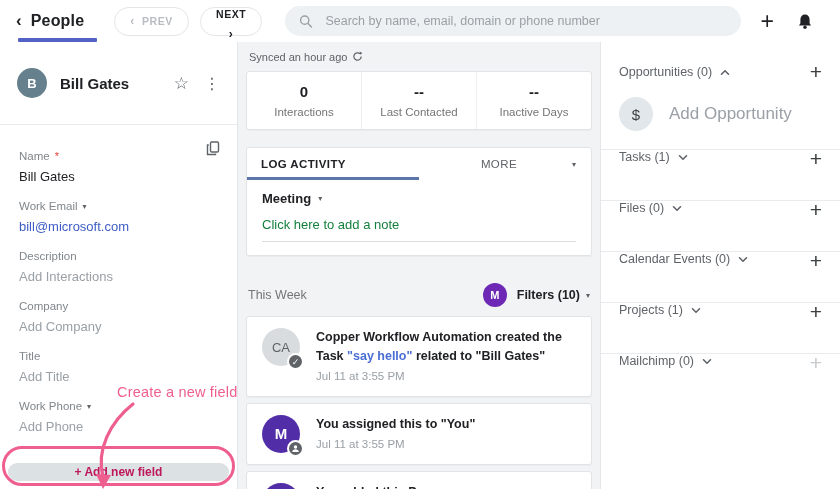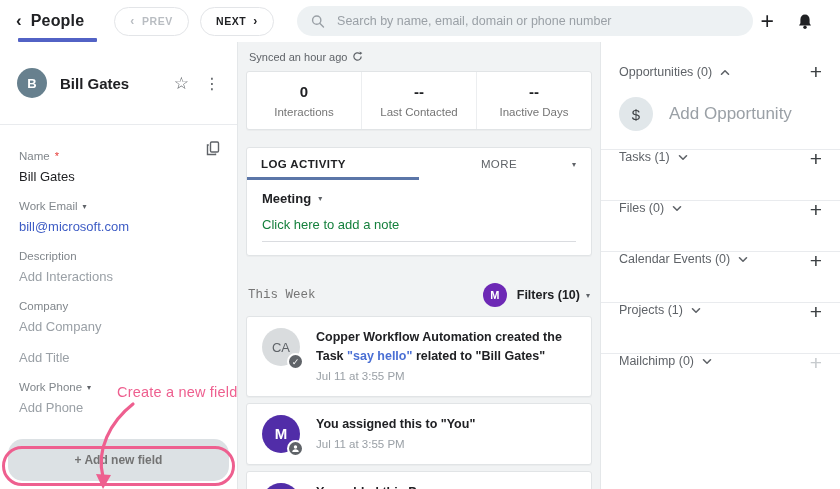--- a/index.html
+++ b/index.html
@@ -7,21 +7,21 @@
     font-family:"Liberation Sans","DejaVu Sans",sans-serif; color:#202124; }
   .page { width:840px; height:489px; position:relative; display:flex; flex-direction:column; }
 
   
   .topbar { height:42px; flex:none; background:#fff; display:flex; align-items:center; position:relative; z-index:3; }
   .back-chev { margin-left:16px; font-size:17px; font-weight:bold; color:#202124; cursor:pointer; }
   .page-title { font-size:16px; font-weight:bold; margin-left:9px; letter-spacing:.2px; }
   .title-underline { position:absolute; left:18px; top:38px; width:79px; height:4px; background:#5262c5; border-radius:1px; }
   .pill-btn { border:1px solid #e3e5e8; border-radius:16px; background:#fff; height:29px; display:flex; align-items:center; gap:7px; padding:0 15px; font-size:10.5px; font-weight:bold; letter-spacing:.6px; cursor:pointer; }
   .pill-btn.prev { margin-left:30px; color:#b9bdc2; }
-  .pill-btn.next { margin-left:11px; color:#202124; }
+  .pill-btn.next { margin-left:11px; color:#202124;flex-direction:column; }
   .pill-chev { font-size:12px; }
   .searchbar { margin-left:23px; width:456px; height:30px; background:#edf1f3; border-radius:17px; display:flex; align-items:center; padding:0 14px; }
   .searchbar input { border:none; outline:none; background:transparent; width:100%; font-size:12.5px; color:#5f6368; font-family:inherit; margin-left:12px; }
   .searchbar input::placeholder { color:#9aa0a6; }
   .topbar-right { margin-left:auto; display:flex; align-items:center; gap:23px; margin-right:27px; }
   .add-icon { font-size:23px; font-weight:300; line-height:20px; color:#202124; cursor:pointer; }
 
   
   .main { flex:1; display:flex; min-height:0; }
 
@@ -35,21 +35,21 @@
   .kebab-ic { font-size:16px; cursor:pointer; letter-spacing:0; }
   .fields { padding:25px 19px 0; position:relative; }
   .copy-ic { position:absolute; top:16px; right:17px; cursor:pointer; }
   .field { margin-bottom:16px; }
   .flabel { font-size:11.5px; color:#80868b; display:flex; align-items:center; gap:5px; margin-bottom:7px; }
   .req { color:#e53935; font-size:11px; }
   .fcaret { font-size:8px; color:#5f6368; }
   .fvalue { font-size:13px; color:#202124; cursor:text; }
   .fvalue.ph { color:#9aa0a6; }
   .fvalue.lnk { color:#3d5cc5; cursor:pointer; }
-  .add-field-btn { position:absolute; left:8px; right:8px; bottom:8px; height:42px; border-radius:15px; background:#dce1e4; display:flex; align-items:center; justify-content:center; font-size:12px; font-weight:bold; color:#737373; cursor:pointer;margin-top:39px; }
+  .add-field-btn { position:absolute; left:8px; right:8px; bottom:8px; height:18px; border-radius:15px; background:#dce1e4; display:flex; align-items:center; justify-content:center; font-size:12px; font-weight:bold; color:#be185d; cursor:pointer;margin-top:39px; }
   .pink-ring { position:absolute; left:2px; right:2px; bottom:3px; height:40px; border:3px solid #ee5f8f; border-radius:22px; pointer-events:none; z-index:4; }
   .ann-text { position:absolute; left:117px; top:342px; color:#ee5f8f; font-size:14.5px; letter-spacing:.2px; white-space:nowrap; z-index:4; }
   .ann-arrow { position:absolute; left:0; top:340px; pointer-events:none; z-index:4; }
 
   
   .center { flex:1; background:#f1f3f4; padding:0 8px; overflow:hidden; min-width:0; }
   .synced-row { height:29px; display:flex; align-items:center; gap:5px; font-size:11px; color:#5f6368; padding-left:3px; }
   .card { background:#fff; border:1px solid #e1e4e6; border-radius:3px; box-shadow:0 1px 1px rgba(0,0,0,.03); }
   .stats { display:flex; height:59px; }
   .stat { flex:1; display:flex; flex-direction:column; align-items:center; justify-content:center; border-left:1px solid #eceef0; }
@@ -59,21 +59,21 @@
   .log-card { margin-top:17px; }
   .tab-row { display:flex; align-items:center; height:32px; position:relative; }
   .tab-active { font-size:11.5px; font-weight:bold; letter-spacing:.4px; padding-left:14px; cursor:pointer; }
   .tab-underline { position:absolute; left:0; top:29px; width:50%; height:3px; background:#5b76a8; }
   .tab-more { font-size:11.5px; color:#5f6368; letter-spacing:.4px; margin-left:135px; cursor:pointer; }
   .tab-caret { margin-left:auto; margin-right:15px; font-size:8px; color:#5f6368; cursor:pointer; }
   .log-body { padding:11px 15px 13px; }
   .meeting-dd { font-size:13px; font-weight:bold; display:flex; align-items:center; gap:7px; cursor:pointer; }
   .note-input { margin-top:11px; font-size:13px; color:#15803d; border-bottom:1px solid #dadce0; padding-bottom:9px; cursor:text; }
   .week-row { margin-top:25px; height:28px; display:flex; align-items:center; padding:0 2px; }
-  .week-label { font-size:12.5px; color:#757575;font-family:Liberation Mono, monospace; }
+  .week-label { font-size:12.5px; color:#757575; }
   .filters-ctl { margin-left:auto; display:flex; align-items:center; cursor:pointer; }
   .m-avatar-sm { width:24px; height:24px; border-radius:50%; background:#6d28b5; color:#fff; font-size:11px; font-weight:bold; display:flex; align-items:center; justify-content:center; }
   .filters-label { font-size:12.5px; font-weight:bold; margin-left:10px; }
   .filters-caret { font-size:8px; color:#5f6368; margin-left:6px; }
   .feed { margin-top:7px; display:flex; flex-direction:column; gap:6px; }
   .feed-card { padding:11px 15px; display:flex; }
   .feed-avatar { width:38px; height:38px; border-radius:50%; position:relative; flex:none; display:flex; align-items:center; justify-content:center; }
   .feed-avatar.gray { background:#d9dcde; color:#5f6368; font-size:13px; }
   .feed-avatar.purple { background:#512da8; color:#fff; font-size:15px; font-weight:bold; }
   .badge { position:absolute; right:-4px; bottom:-4px; width:17px; height:17px; border-radius:50%; background:#5f6368; border:2px solid #fff; color:#fff; display:flex; align-items:center; justify-content:center; font-size:9px; }
@@ -173,20 +173,23 @@
         </div>
 
         <div class="field">
           <div class="flabel">
             <span>Company</span>
           </div>
           <div class="fvalue ph">Add Company</div>
         </div>
 
         <div class="field">
+          <div class="flabel">
+            <span>Title</span>
+          </div>
           <div class="fvalue ph">Add Title</div>
         </div>
 
         <div class="field">
           <div class="flabel">
             <span>Work Phone</span>
             <span class="fcaret">▾</span>
           </div>
           <div class="fvalue ph">Add Phone</div>
         </div>

